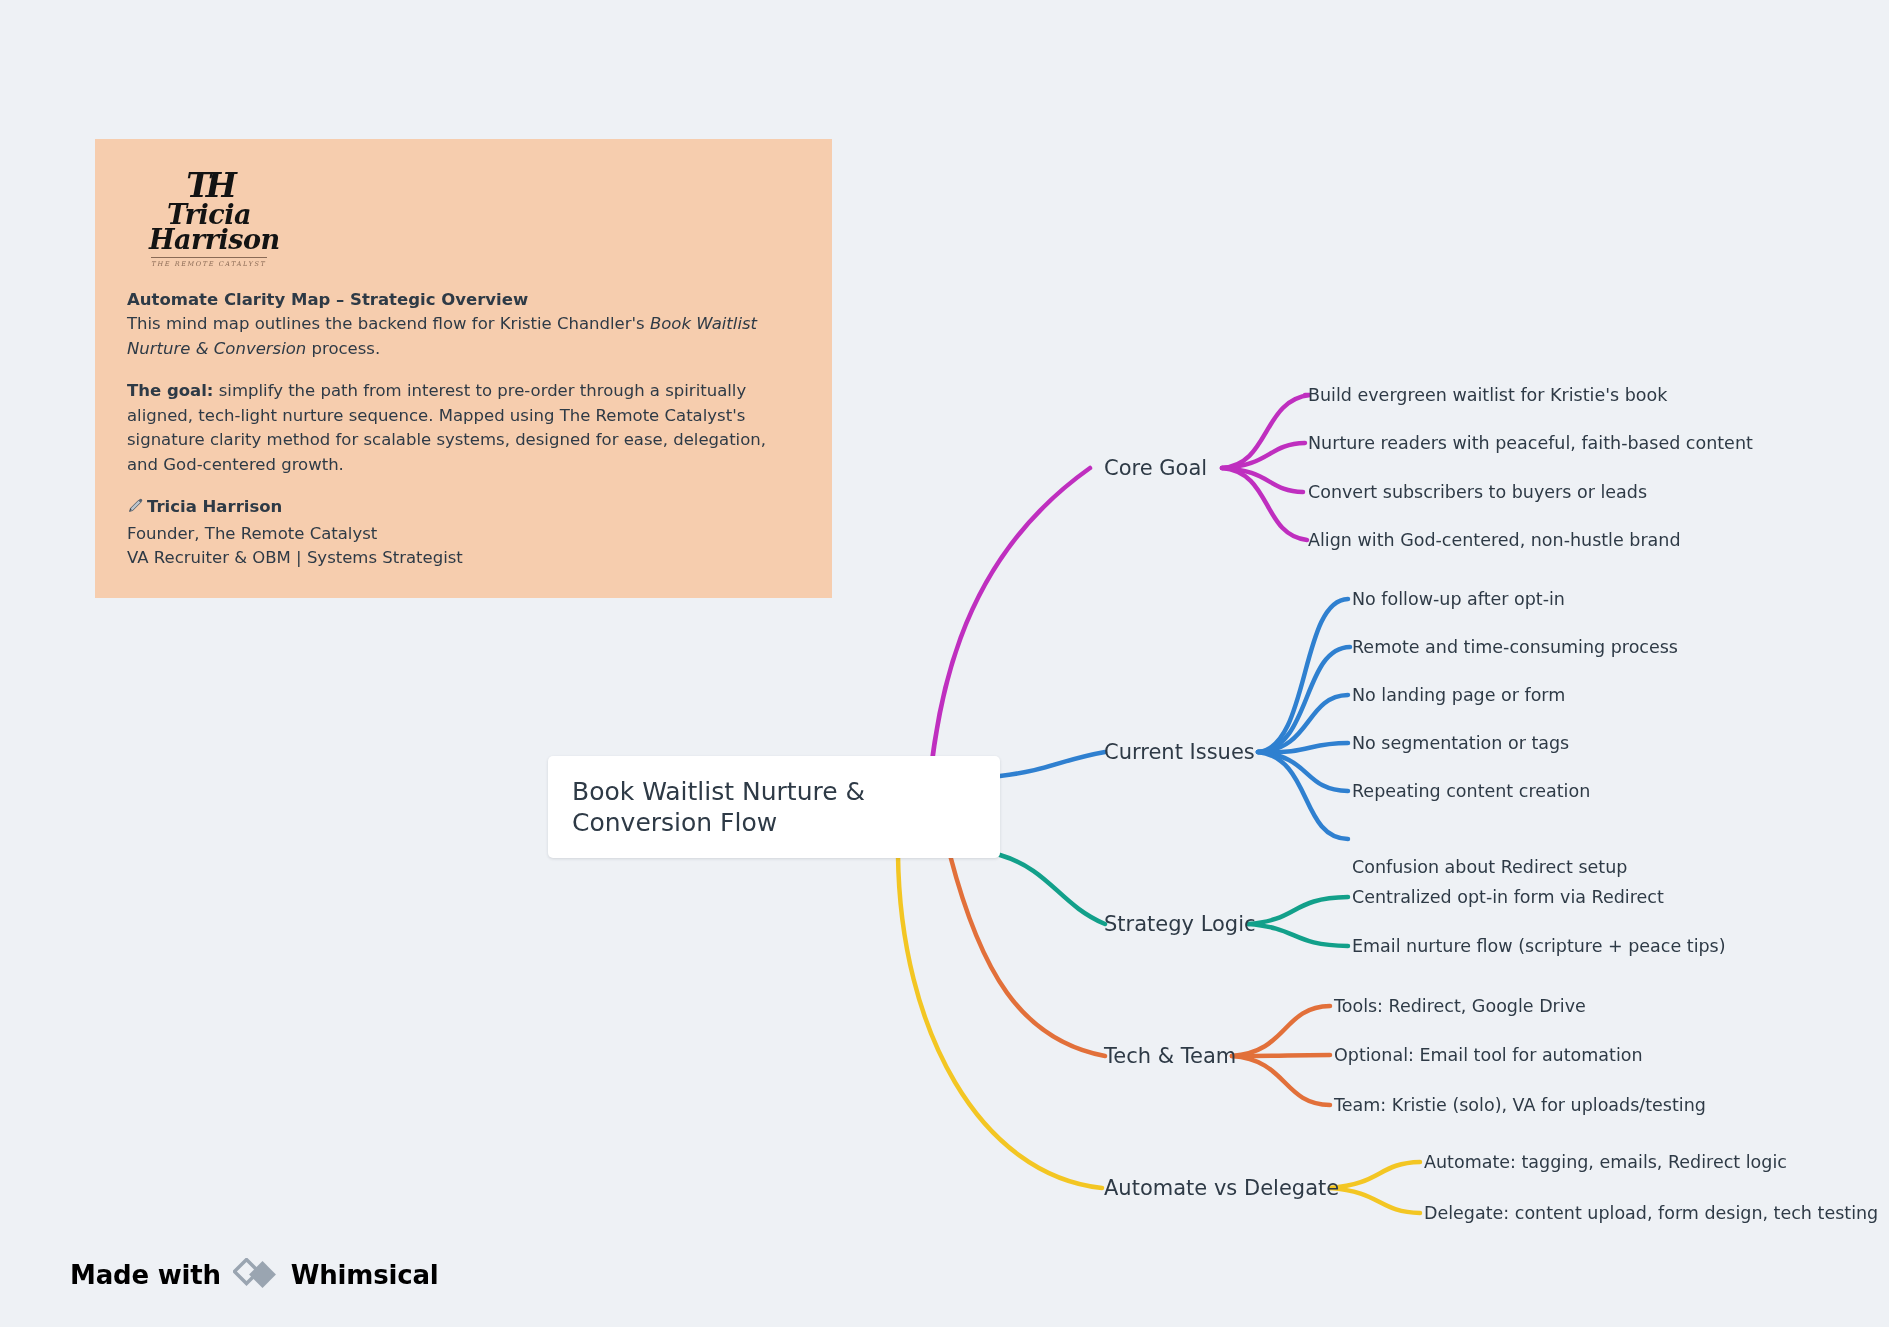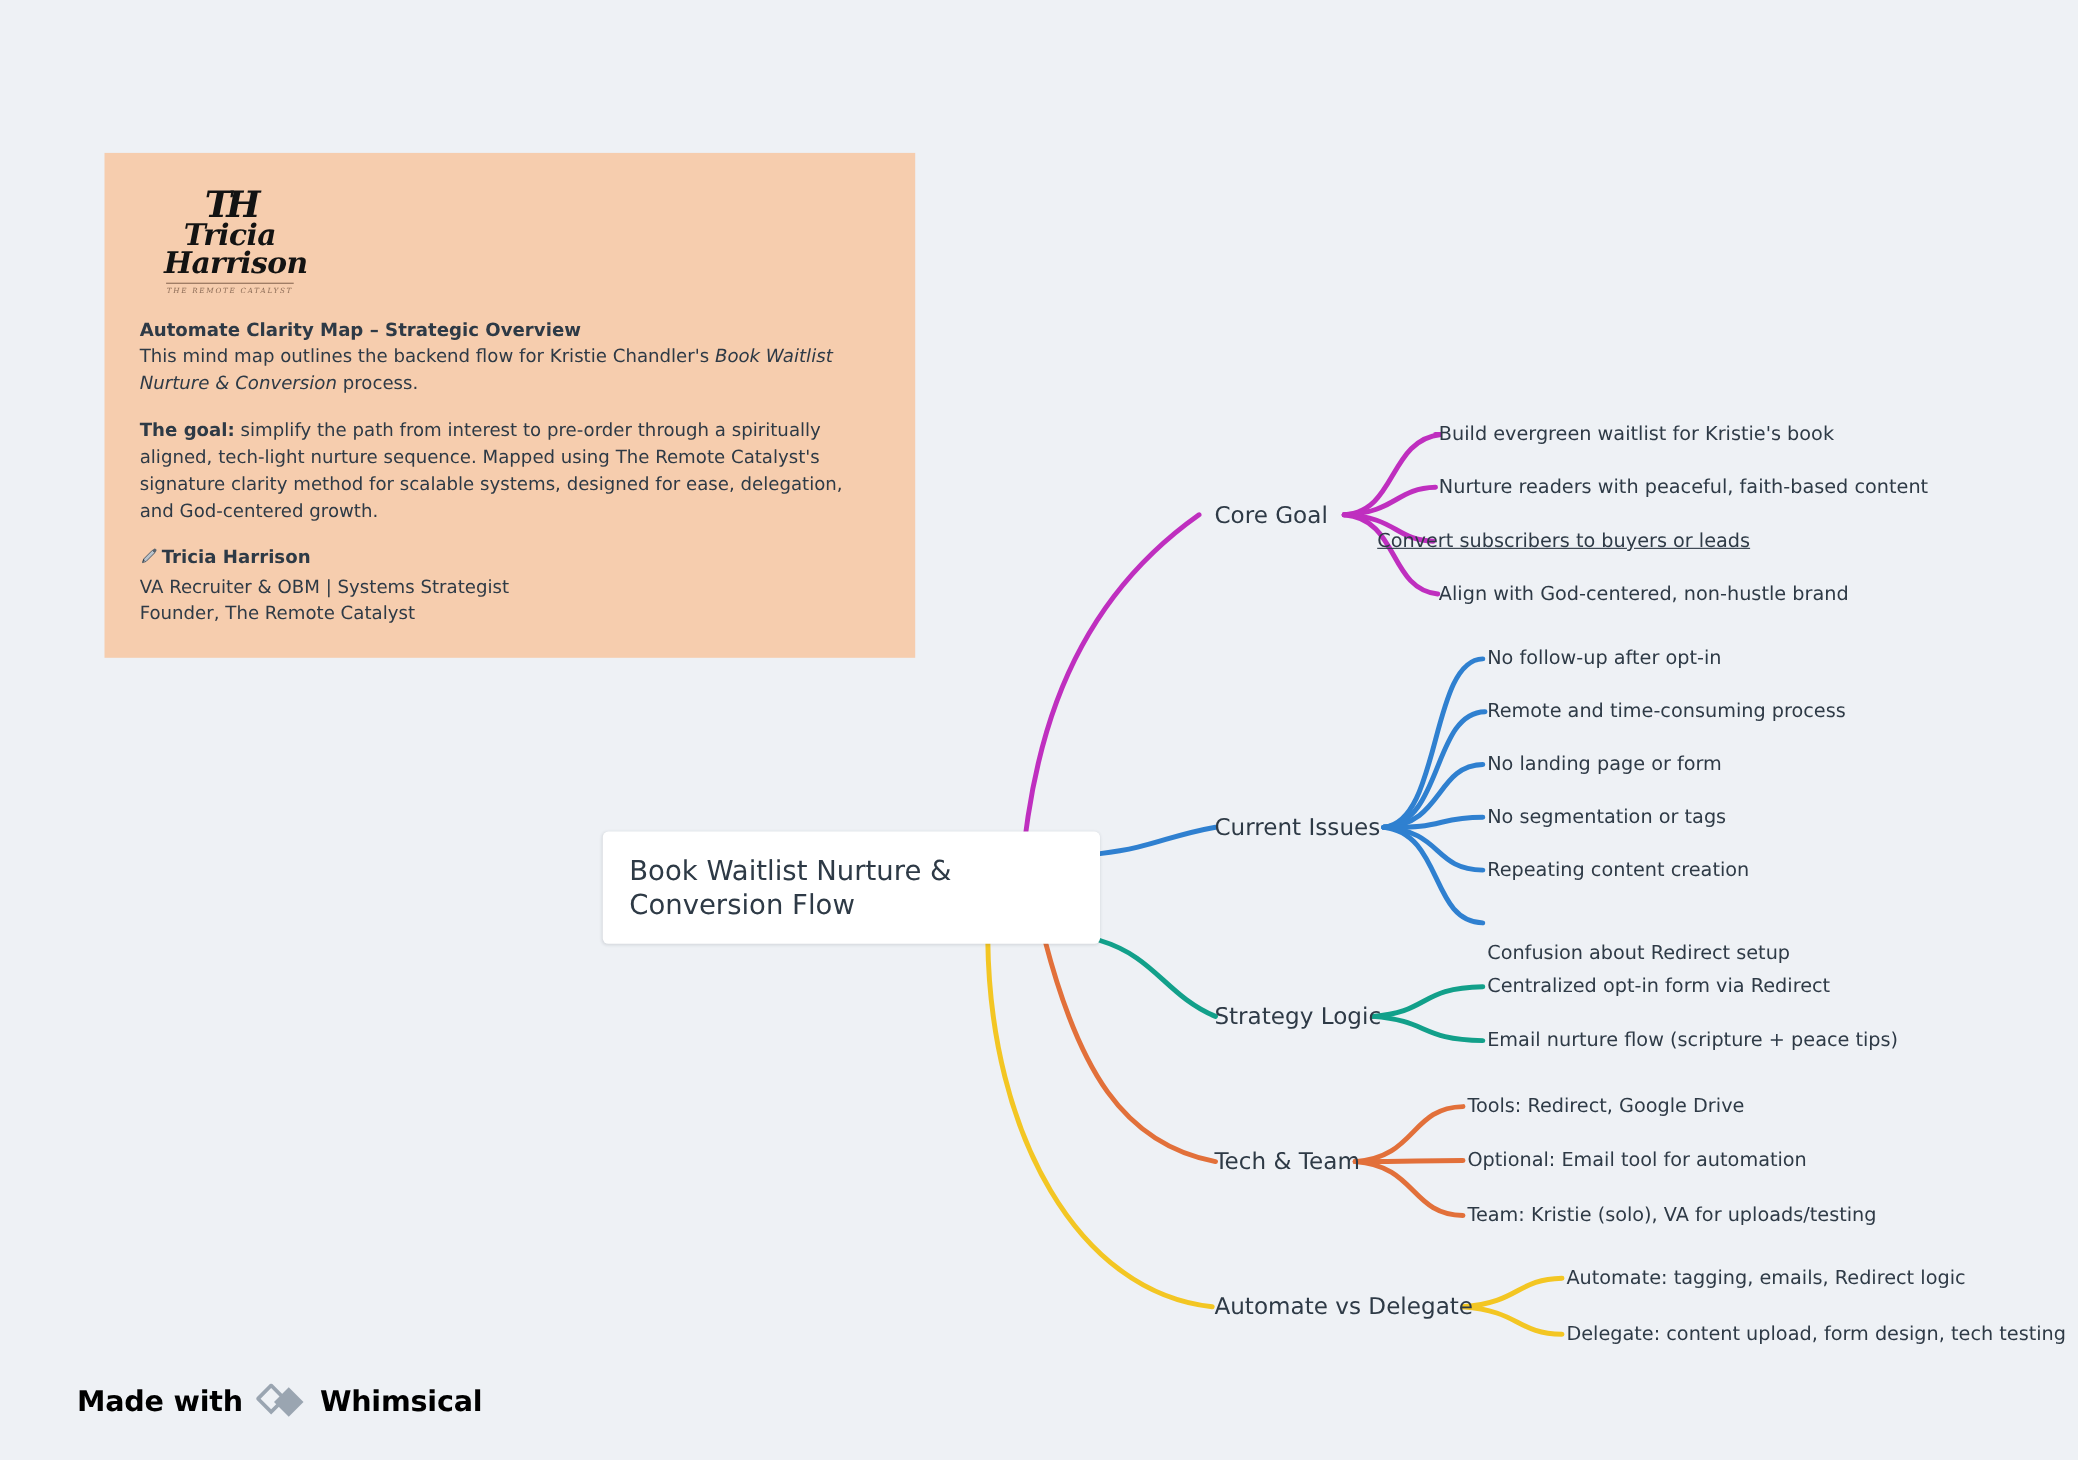--- a/index.html
+++ b/index.html
@@ -178,22 +178,22 @@
 
   <p class="sig-name">
     <span class="pen-icon">
       <svg width="17" height="17" viewBox="0 0 20 20" aria-hidden="true">
         <path d="M3 17 L4.2 13.2 L13.6 3.8 L16.2 6.4 L6.8 15.8 Z" fill="#b9c3cc" stroke="#4a5560" stroke-width="1"></path>
         <path d="M13.6 3.8 L16.2 6.4 L17.4 5.2 A1.8 1.8 0 0 0 14.8 2.6 Z" fill="#586470"></path>
         <path d="M3 17 L4.2 13.2 L5.4 14.4 Z" fill="#2e3a46"></path>
       </svg>
     </span><span>Tricia Harrison</span>
   </p>
+  <p class="sig-line">Founder, The Remote Catalyst</p>
   <p class="sig-line">VA Recruiter &amp; OBM | Systems Strategist</p>
-  <p class="sig-line">Founder, The Remote Catalyst</p>
 </div>
 
 <svg id="mindmap-svg" viewBox="0 0 1889 1327">
   <g fill="none" stroke-width="4.5" stroke-linecap="round">
 
     <path stroke="#bf2fbf" d="M 925 855 C 930 700 960 560 1090 468"></path>
 
     <path stroke="#2f80d0" d="M 1000 776 C 1050 770 1060 760 1105 752"></path>
 
     <path stroke="#12a08a" d="M 1000 855 C 1050 870 1060 905 1105 924"></path>
@@ -239,21 +239,21 @@
 <div id="root-node">Book Waitlist Nurture &amp; Conversion Flow</div>
 
 <div class="branch-label" style="left:1104px; top:468px;">Core Goal</div>
 <div class="branch-label" style="left:1104px; top:752px;">Current Issues</div>
 <div class="branch-label" style="left:1104px; top:924px;">Strategy Logic</div>
 <div class="branch-label" style="left:1104px; top:1056px;">Tech &amp; Team</div>
 <div class="branch-label" style="left:1104px; top:1188px;">Automate vs Delegate</div>
 
 <div class="leaf-label" style="left:1308px; top:395px;">Build evergreen waitlist for Kristie's book</div>
 <div class="leaf-label" style="left:1308px; top:443px;">Nurture readers with peaceful, faith-based content</div>
-<div class="leaf-label" style="left:1252px; top:492px;text-decoration:underline;">Convert subscribers to buyers or leads</div>
+<div class="leaf-label" style="left:1308px; top:492px;">Convert subscribers to buyers or leads</div>
 <div class="leaf-label" style="left:1308px; top:540px;">Align with God-centered, non-hustle brand</div>
 
 <div class="leaf-label" style="left:1352px; top:599px;">No follow-up after opt-in</div>
 <div class="leaf-label" style="left:1352px; top:647px;">Remote and time-consuming process</div>
 <div class="leaf-label" style="left:1352px; top:695px;">No landing page or form</div>
 <div class="leaf-label" style="left:1352px; top:743px;">No segmentation or tags</div>
 <div class="leaf-label" style="left:1352px; top:791px;">Repeating content creation</div>
 <div class="leaf-label" style="left:1352px; top:839px;margin-top:28px;">Confusion about Redirect setup</div>
 
 <div class="leaf-label" style="left:1352px; top:897px;">Centralized opt-in form via Redirect</div>

